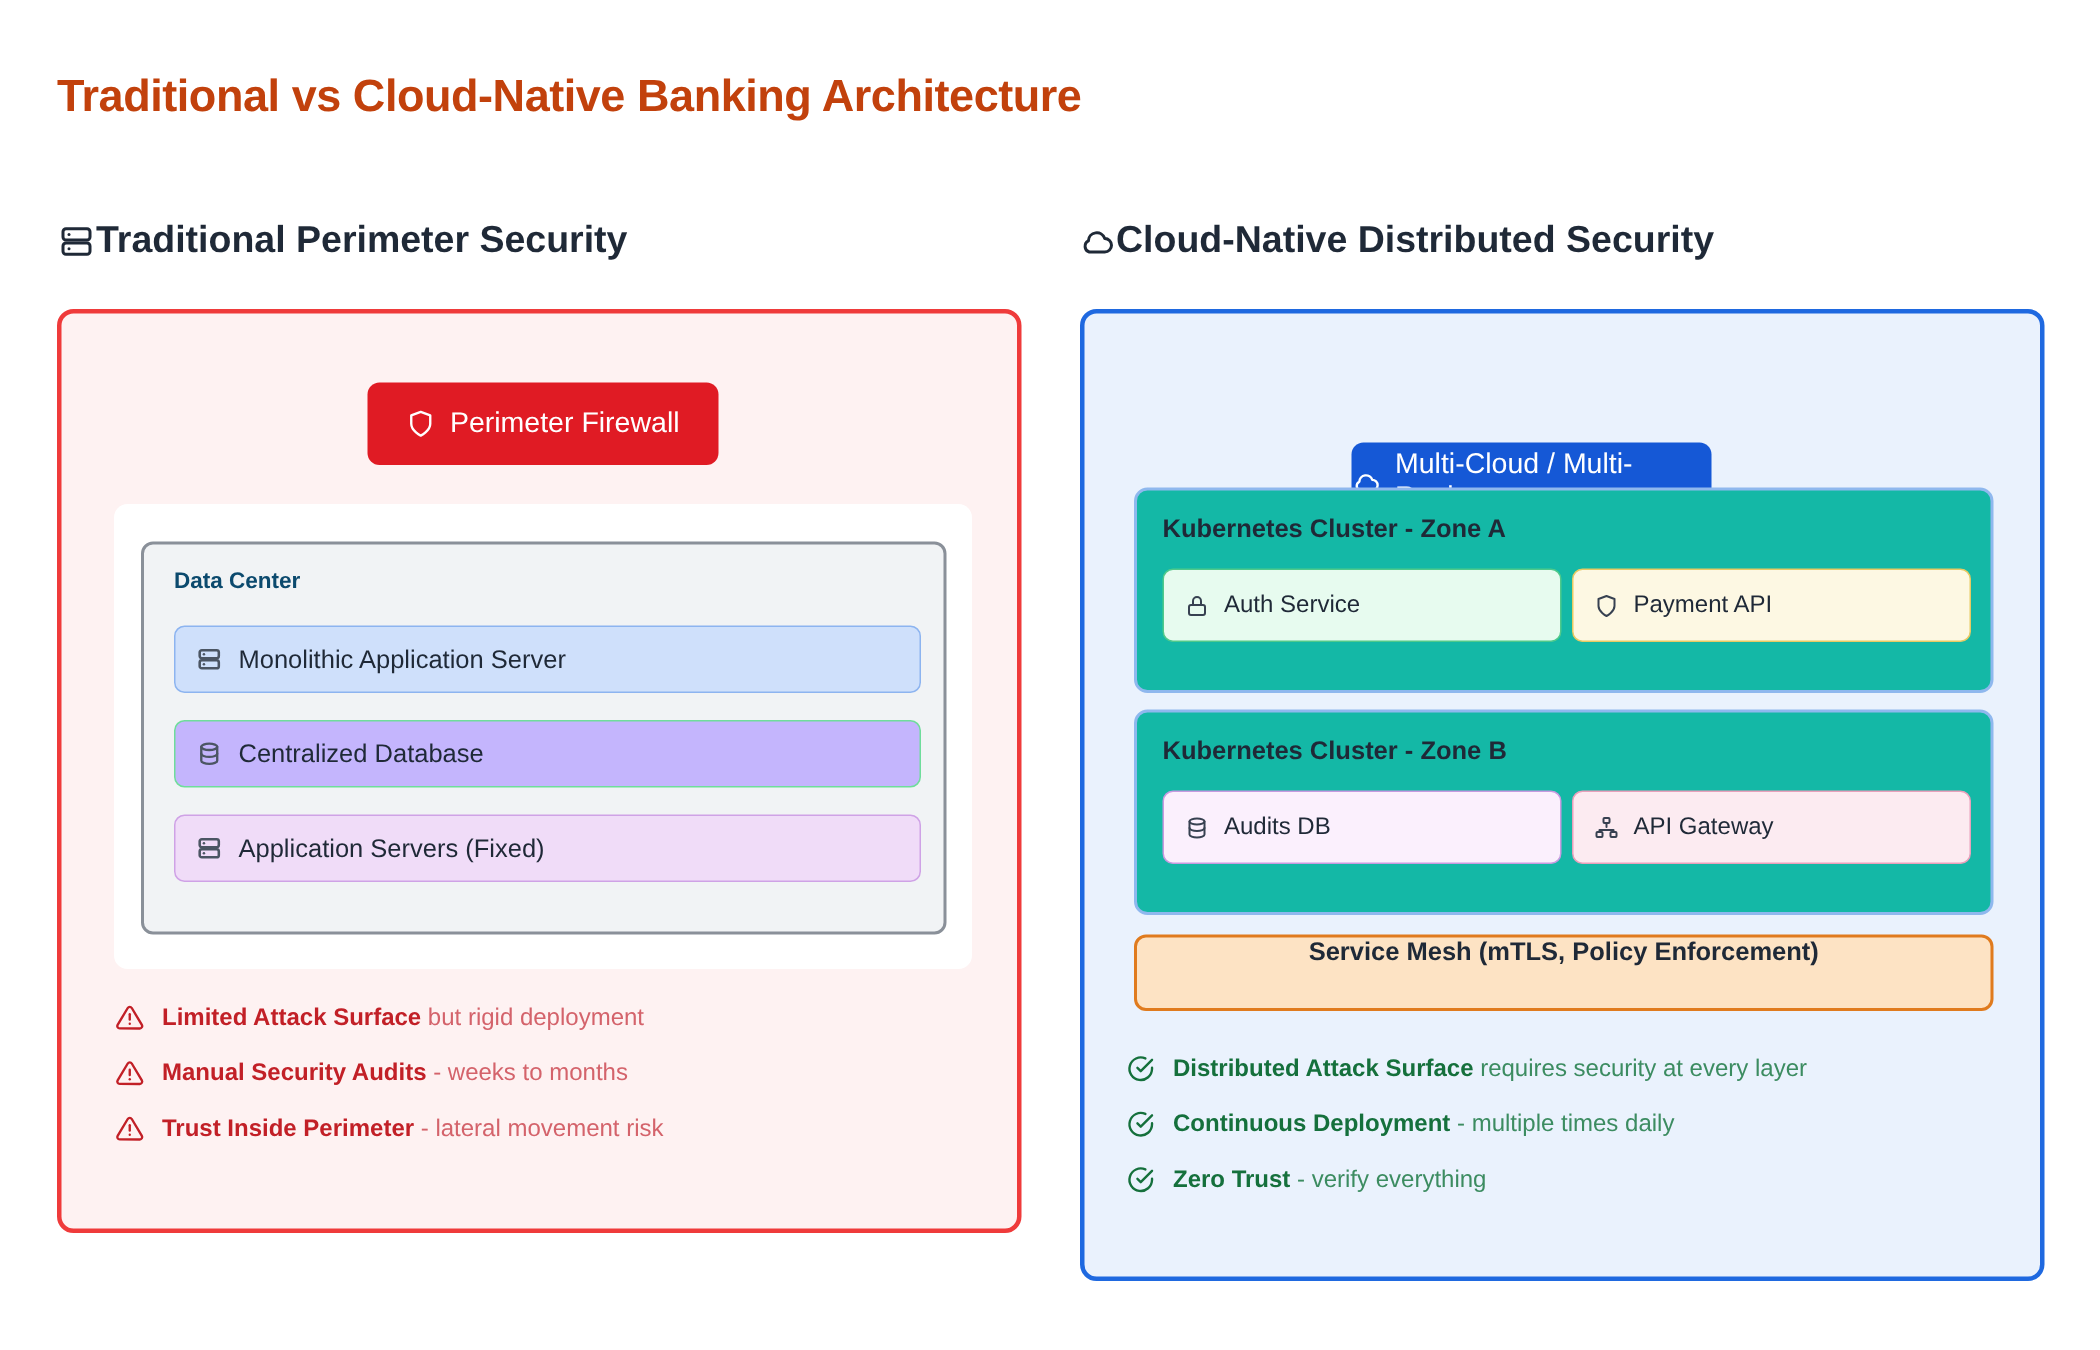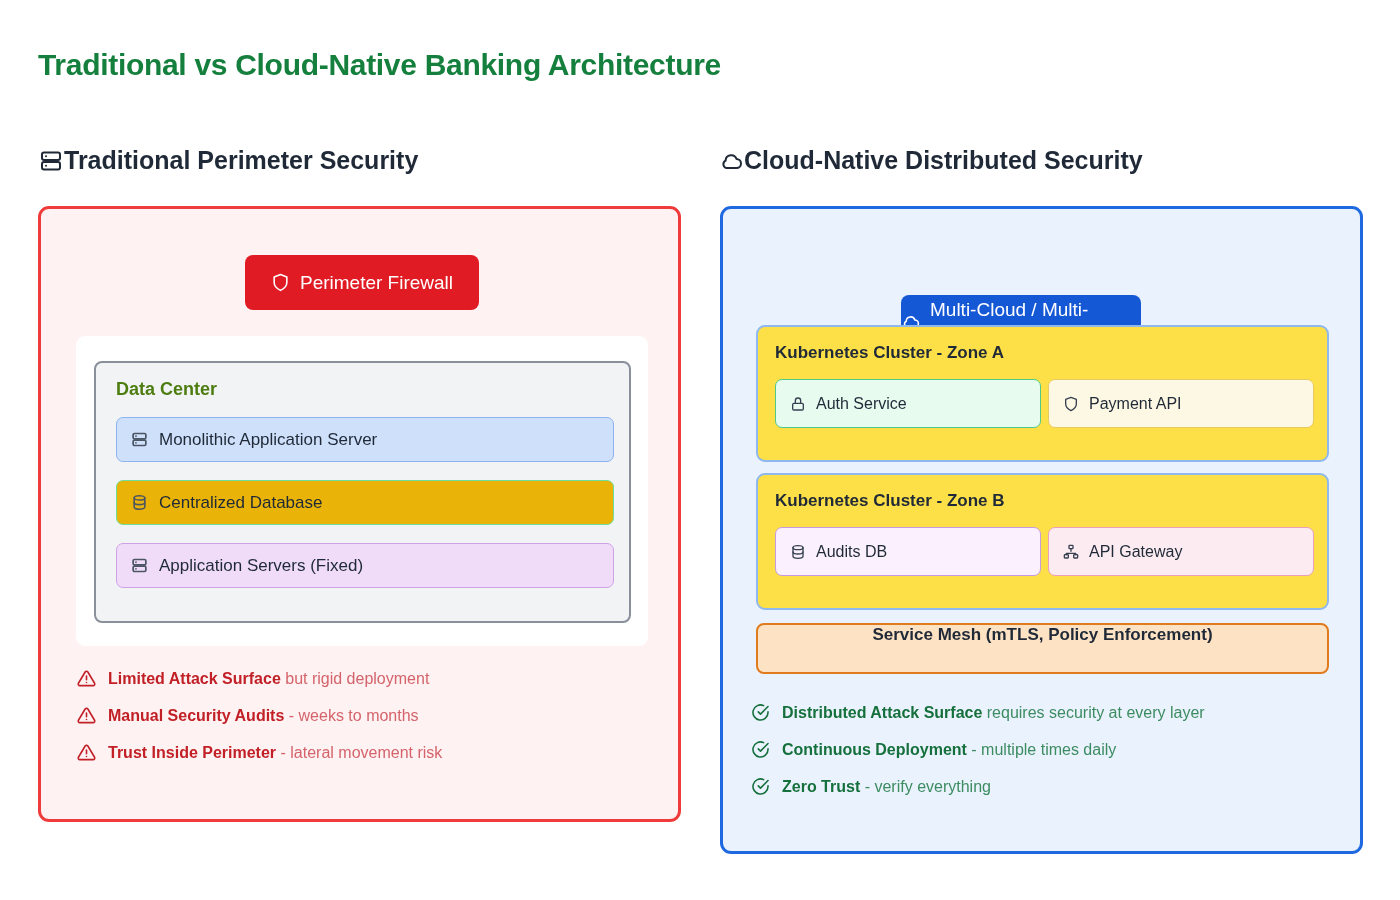--- a/index.html
+++ b/index.html
@@ -10,21 +10,21 @@
     color: #111827;
     overflow: hidden;
   }
   .page { position: relative; width: 1400px; height: 900px; padding: 0; }
 
   .page-title {
     position: absolute;
     left: 38px; top: 48px;
     font-size: 30px; font-weight: bold;
     letter-spacing: -0.3px;
-    color: #15803d;
+    color: #c2410c;
   }
 
   
   .col-header {
     position: absolute;
     display: flex; align-items: center; 
     font-size: 25px; font-weight: bold; color: #1f2937;
   }
   #hdr-left  { left: 38px;  top: 146px; }
   #hdr-right { left: 718px; top: 146px; }
@@ -74,52 +74,52 @@
   }
   #dc-box {
     position: absolute;
     left: 53px; top: 152px; width: 537px; height: 262px;
     background: #f1f3f5;
     border: 2px solid #8a9099;
     border-radius: 8px;
   }
   #dc-title {
     position: absolute; left: 20px; top: 16px;
-    font-size: 18px; font-weight: bold; color: #4d7c0f;
+    font-size: 15px; font-weight: bold; color: #0c4a6e;
   }
   .dc-item {
     position: absolute;
     left: 20px; width: 498px; height: 45px;
     display: flex; align-items: center; gap: 10px;
     padding-left: 14px;
     border-radius: 7px;
     font-size: 17px; color: #1f2937;
   }
   .dc-item .dc-icon { display:flex; align-items:center; width:18px; }
   #dc-item-0 { top: 54px;  background: #cfe0fb; border: 1px solid #8db4f0; }
-  #dc-item-1 { top: 117px; background: #eab308; border: 1px solid #6fdd9b; text-align: center; }
+  #dc-item-1 { top: 117px; background: #c4b5fd; border: 1px solid #6fdd9b; text-align: center; }
   #dc-item-2 { top: 180px; background: #f0dcf8; border: 1px solid #cfa2e6; }
 
   
   .bullets { position: absolute; display: flex; flex-direction: column; }
   #bullets-left  { left: 36px; top: 460px; gap: 18px; }
   #bullets-right { left: 28px; top: 494px; gap: 18px; }
   .bullet { display: flex; align-items: center; gap: 12px; font-size: 16px; text-align: right; }
   .bullet .b-ico { display:flex; align-items:center; width: 19px; height: 19px; flex: none; }
   .bullet .b-strong { font-weight: bold; }
   .bullet-red .b-strong  { color: #c22027; }
   .bullet-red .b-rest    { color: #d4636b; }
   .bullet-green .b-strong{ color: #15703c; }
   .bullet-green .b-rest  { color: #3c8c61; }
 
   
   .cluster {
     position: absolute;
     left: 33px; width: 573px;
-    background: #fde047;
+    background: #14b8a6;
     border: 2px solid #8fb8ee;
     border-radius: 9px;
   }
   #cluster-0 { top: 116px; height: 137px; }
   #cluster-1 { top: 264px; height: 137px; }
   .cluster-title {
     position: absolute; left: 17px; top: 16px;
     font-size: 17px; font-weight: bold; color: #1f2937;
   }
   .svc-row { position: absolute; left: 17px; top: 52px; display: flex; gap: 7px; }

